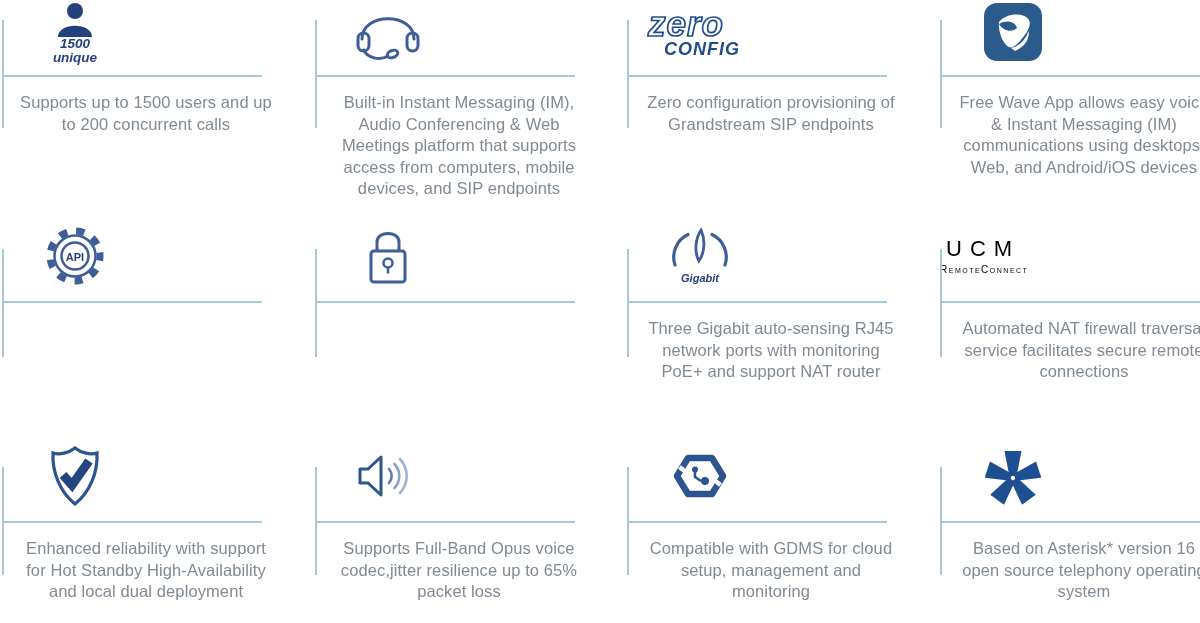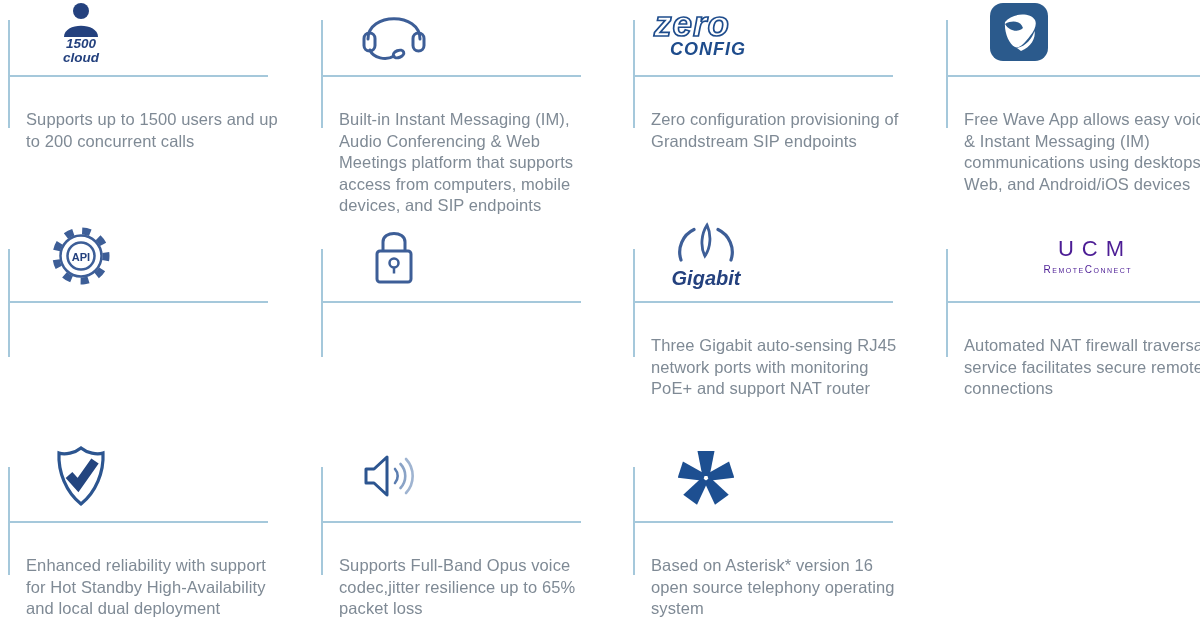--- a/index.html
+++ b/index.html
@@ -1,59 +1,59 @@
 <!DOCTYPE html>
 <html><head>
 <meta charset="utf-8">
 <style>
   html,body{margin:0;padding:0;background:#ffffff;}
   body{font-family:"Liberation Sans","DejaVu Sans",sans-serif;}
   .grid{
     position:relative;width:1200px;height:623px;box-sizing:border-box;
     display:grid;grid-template-columns:313px 312px 313px 260px;
-    grid-template-rows:210px 220px 193px;padding-left:8px;overflow:hidden;background:#fff;
+    grid-template-rows:210px 220px 193px;padding-left:2px;overflow:hidden;background:#fff;
   }
   .cell{position:relative;}
   .vline{position:absolute;left:0;width:2px;height:108px;background:#a5c8db;}
   .r1 .vline{top:20px;}
   .r2 .vline{top:39px;}
   .r3 .vline{top:37px;}
   .icon-zone{display:flex;align-items:center;}
   .r1 .icon-zone{height:72px;align-items:flex-start;padding-top:3px;}
   .r2 .icon-zone{height:91px;}
   .r3 .icon-zone{height:91px;}
   .icon-box{width:130px;margin-left:8px;display:flex;justify-content:center;align-items:center;}
   .divider{height:2px;width:260px;background:#a5c8db;}
   .text{
-    margin:32px 0 0 18px;width:252px;color:#7f8a95;
-    font-size:16.5px;line-height:1.31;letter-spacing:0.1px;
+    margin:15px 0 0 18px;width:252px;color:#7f8a95;
+    font-size:16.5px;line-height:1.31;letter-spacing:0.1px;text-align:center;
   }
   .icon-stack{display:flex;flex-direction:column;align-items:center;}
   .icon-caption{font-style:italic;font-weight:700;font-size:13.5px;line-height:1.02;color:#24417e;}
-  .gauge-caption{font-style:italic;font-weight:700;font-size:20px;color:#24417e;margin-top:3px;}
-  .ucm{width:186px;text-align:right;color:#4c1d95;}
+  .gauge-caption{font-style:italic;font-weight:700;font-size:11px;color:#24417e;margin-top:3px;}
+  .ucm{width:186px;text-align:left;color:#000000;}
   .ucm-top{font-size:22px;letter-spacing:8px;font-weight:500;text-indent:6px;}
   .ucm-bottom{font-size:10px;font-variant:small-caps;letter-spacing:1.5px;font-weight:500;margin-top:2px;}
 </style>
 </head>
 <body>
 
 <div class="grid">
 
   <div class="cell r1">
     <span class="vline"></span>
     <div class="icon-zone">
         <div class="icon-box">
       <div class="icon-stack">
         <svg width="38" height="34" viewBox="0 0 38 34">
           <circle cx="19" cy="8" r="8" fill="#24417e"></circle>
           <path d="M2,34 C2,19 36,19 36,34 Z" fill="#24417e"></path>
         </svg>
         <div class="icon-caption">1500</div>
-        <div class="icon-caption">cloud</div>
+        <div class="icon-caption">unique</div>
       </div>
     </div>
       </div>
     <div class="divider"></div>
     <p class="text">Supports up to 1500 users and up to 200 concurrent calls</p>
   </div>
 
   <div class="cell r1">
     <span class="vline"></span>
     <div class="icon-zone">
@@ -184,20 +184,37 @@
         <path d="M33,17 A10.5,10.5 0 0 1 33,31" stroke="#5b7db0" stroke-width="2.6"></path>
         <path d="M38.5,12 A17.5,17.5 0 0 1 38.5,36" stroke="#8aa3c6" stroke-width="2.6"></path>
         <path d="M44,7 A25,25 0 0 1 44,41" stroke="#9fb4d1" stroke-width="2.6"></path>
       </svg>
     </div>
       </div>
     <div class="divider"></div>
     <p class="text">Supports Full-Band Opus voice codec,jitter resilience up to 65% packet loss</p>
   </div>
 
+  <div class="cell r3">
+    <span class="vline"></span>
+    <div class="icon-zone">
+        <div class="icon-box">
+      <svg width="54" height="44" viewBox="0 0 54 44">
+        <polygon points="4,22 15,4 39,4 50,22 39,40 15,40" fill="none" stroke="#2c5590" stroke-width="6.5" stroke-linejoin="round"></polygon>
+        <path d="M6.5,13 L13.5,18.5" stroke="#ffffff" stroke-width="4.5"></path>
+        <path d="M40.5,25.5 L47.5,31" stroke="#ffffff" stroke-width="4.5"></path>
+        <circle cx="32" cy="27" r="4" fill="#2c5590"></circle>
+        <circle cx="22" cy="15.5" r="3" fill="#2c5590"></circle>
+        <path d="M22,15.5 L22,23 L28,27" stroke="#2c5590" stroke-width="2.5" fill="none"></path>
+      </svg>
+    </div>
+      </div>
+    <div class="divider"></div>
+    <p class="text">Compatible with GDMS for cloud setup, management and monitoring</p>
+  </div>
 
   <div class="cell r3">
     <span class="vline"></span>
     <div class="icon-zone">
         <div class="icon-box">
       <svg width="56" height="58" viewBox="0 0 56 58">
         <g fill="#1d4f91" transform="translate(28,31)">
           <path d="M-3.6,-2 L-8.5,-27 L8.5,-27 L3.6,-2 Z"></path>
           <path d="M-3.6,-2 L-8.5,-27 L8.5,-27 L3.6,-2 Z" transform="rotate(72)"></path>
           <path d="M-3.6,-2 L-8.5,-27 L8.5,-27 L3.6,-2 Z" transform="rotate(144)"></path>

